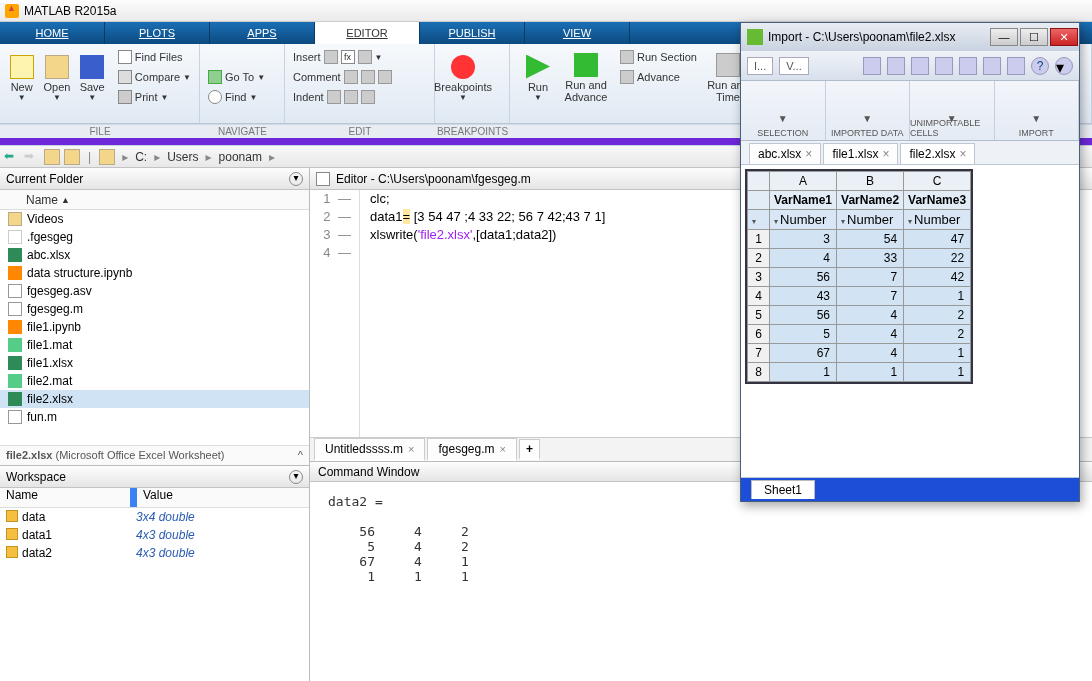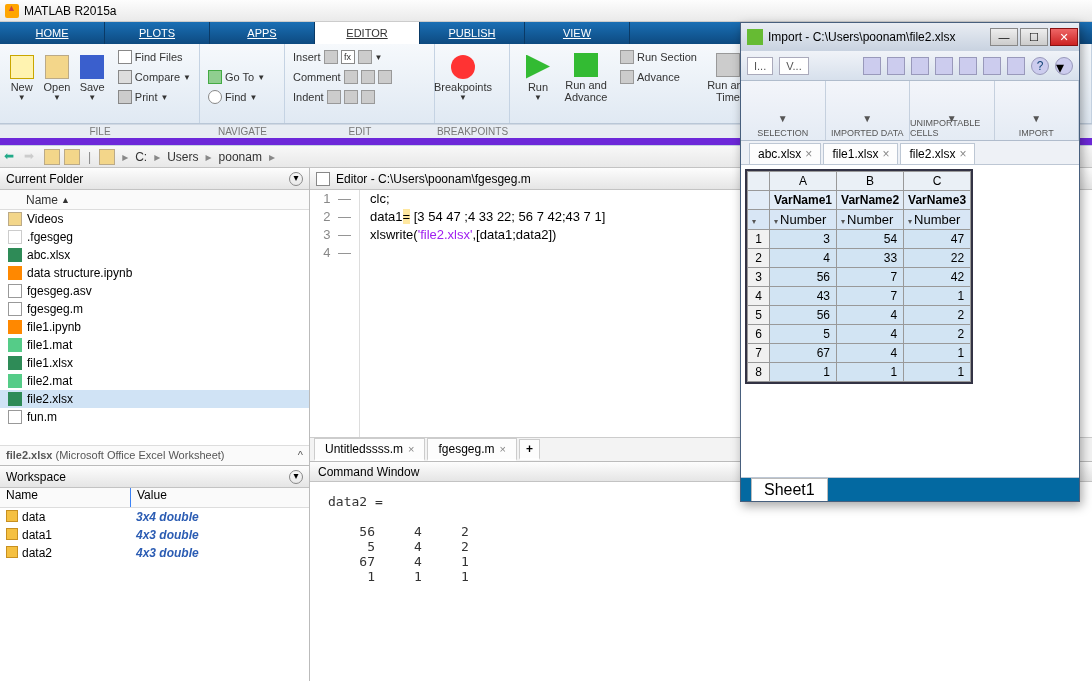--- a/index.html
+++ b/index.html
@@ -66,25 +66,25 @@
 .fic.xls { background: #2e8b57; }
 .fic.m { background: #fff; border: 1px solid #999; }
 .fic.mat { background: #5c8; }
 .fic.txt { background: #fff; border: 1px solid #ccc; }
 .fic.ipynb { background: #f80; }
 .cf-detail { height: 20px; background: #fafafa; border-top: 1px solid #ddd; font-size: 11px; color: #555; padding: 3px 6px; display: flex; justify-content: space-between; }
 
 .workspace { flex: 0.9; display: flex; flex-direction: column; border-top: 1px solid #bbb; }
 .ws-cols { height: 20px; background: #fafafa; border-bottom: 1px solid #ddd; display: flex; font-size: 12px; }
 .ws-cols div:first-child { width: 130px; padding-left: 6px; }
-.ws-cols div:last-child { flex: 1; padding-left: 6px; border-left: 1px solid #3b82f6; }
+.ws-cols div:last-child { flex: 1; padding-left: 6px; border-left: 7px solid #3b82f6; }
 .ws-body { flex: 1; background: #fff; font-size: 12px; }
 .ws-row { display: flex; height: 18px; align-items: center; }
 .ws-row .wname { width: 130px; padding-left: 6px; display: flex; gap: 4px; }
-.ws-row .wval { flex: 1; padding-left: 6px; color: #2b5cb3; font-style: italic; font-weight: bold; }
+.ws-row .wval { flex: 1; padding-left: 6px; color: #2b5cb3; font-style: italic; }
 .wic { width: 12px; height: 12px; background: #f5c040; border: 1px solid #c89020; }
 
 
 .rightcol { flex: 1; display: flex; flex-direction: column; }
 .editorpane { flex: 1.1; display: flex; flex-direction: column; }
 .editor-head { height: 22px; display: flex; align-items: center; padding-left: 6px; font-size: 12px; background: linear-gradient(#fdfdfd,#e5e5e5); border-bottom: 1px solid #c3c3c3; gap: 6px; }
 .editor-head .edic { width: 14px; height: 14px; background: #fff; border: 1px solid #888; }
 .editor-body { flex: 1; background: #fff; font-family: Consolas, monospace; font-size: 13px; display: flex; }
 .gutter { width: 50px; text-align: right; padding-right: 8px; color: #888; border-right: 1px solid #ddd; }
 .gutter div, .codearea div { height: 18px; line-height: 18px; }
@@ -128,21 +128,21 @@
 .iw-grid th, .iw-grid td { border: 1px solid #999; padding: 2px 4px; text-align: center; font-weight: normal; }
 .iw-grid th { background: #f1f1f1; }
 .iw-grid .colhead th { background: #eaf0f6; }
 .iw-grid .varhead th { background: #e2ecf7; font-weight: bold; }
 .iw-grid .typehead th { background: #d8e6f5; font-size: 13px; text-align: left; padding-left: 4px; position: relative; }
 .iw-grid .typehead th::before { content: "▾"; font-size: 8px; margin-right: 2px; color: #555; }
 .iw-grid td.rownum { background: #f1f1f1; width: 22px; }
 .iw-grid td.cell { background: #d2e4f3; text-align: right; padding-right: 6px; }
 .iw-grid .datawrap { border: 2px solid #334; display: inline-block; }
 
-.iw-sheet { height: 24px; background: #0369a1; border-top: 1px solid #bdc7d4; display: flex; align-items: center; padding-left: 10px; font-size: 16px; }
+.iw-sheet { height: 24px; background: #1d4ed8; border-top: 1px solid #bdc7d4; display: flex; align-items: center; padding-left: 10px; font-size: 12px; }
 .iw-sheet .stab { background: #fff; border: 1px solid #bbb; border-bottom: none; padding: 2px 12px; }
 </style>
 </head>
 <body>
 
 <div class="titlebar">
   <div class="logo"></div>
   <span>MATLAB R2015a</span>
 </div>
 

